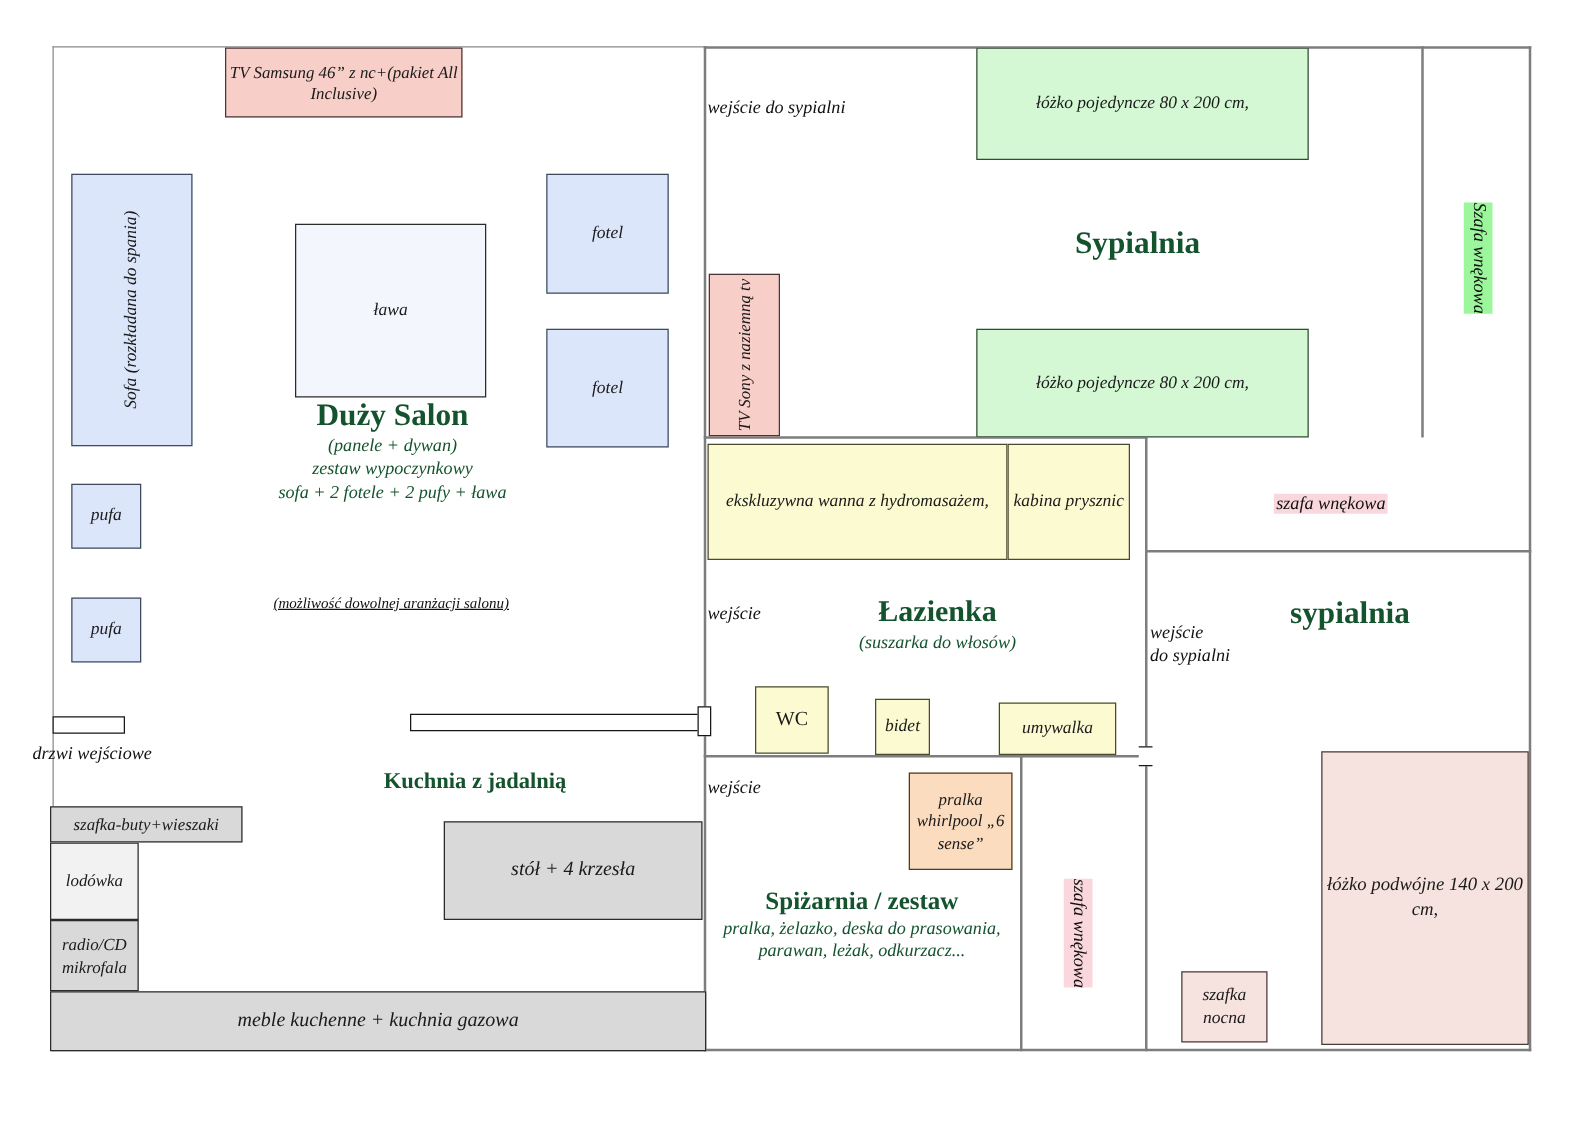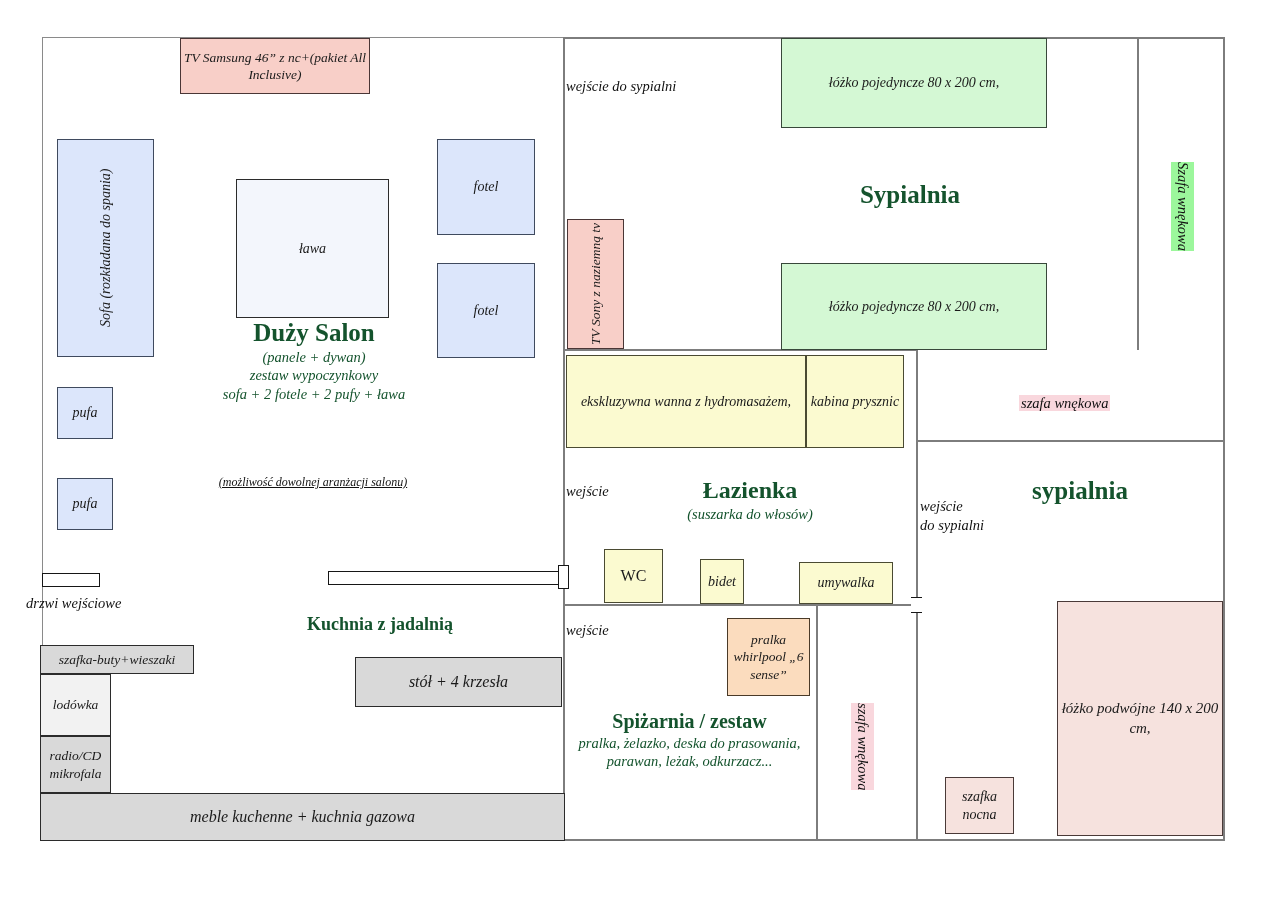--- a/index.html
+++ b/index.html
@@ -158,21 +158,21 @@
 
   <div class="box grey" style="left:40px; top:645px; width:154px; height:29px; font-size:13.5px;">szafka-buty+wieszaki</div>
 
   <div class="box lgrey" style="left:40px; top:674px; width:71px; height:62px; font-size:13.5px;">lodówka</div>
 
   <div class="box grey" style="left:40px; top:736px; width:71px; height:57px; font-size:13.5px;">radio/CD
 mikrofala</div>
 
   <div class="box grey" style="left:40px; top:793px; width:525px; height:48px; font-size:16px;">meble kuchenne + kuchnia gazowa</div>
 
-  <div class="box grey" style="left:355px; top:657px; width:207px; height:50px; font-size:16px;">stół + 4 krzesła</div>
+  <div class="box grey" style="left:355px; top:657px; width:207px; height:79px; font-size:16px;">stół + 4 krzesła</div>
 
   <div class="label" style="left:566px; top:77px;">wejście do sypialni</div>
 
   <div class="box green" style="left:781px; top:38px; width:266px; height:90px;">łóżko pojedyncze
 80 x 200 cm,</div>
 
   <div class="box green" style="left:781px; top:263px; width:266px; height:87px;">łóżko pojedyncze
 80 x 200 cm,</div>
 
   <div class="room-title" style="left:760px; top:179px; width:300px; font-size:25px;">

